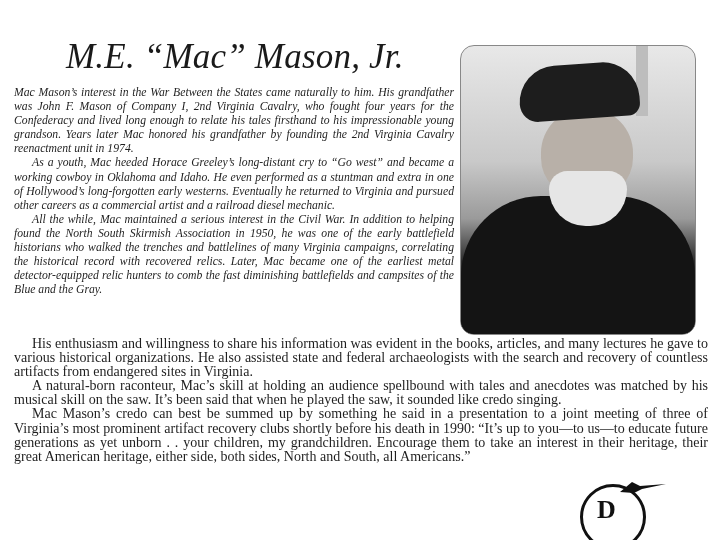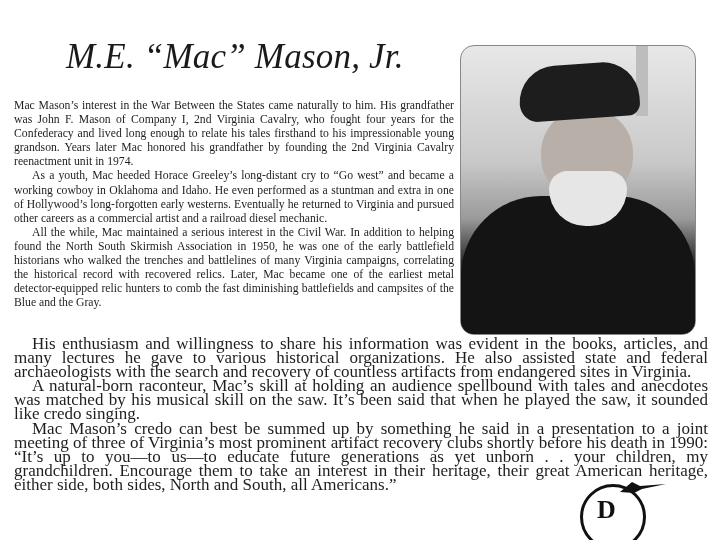--- a/index.html
+++ b/index.html
@@ -1,36 +1,36 @@
 <!DOCTYPE html>
 <html><head>
   <meta charset="utf-8">
   <style>
     html, body { margin: 0; padding: 0; background: #ffffff; }
     body { width: 720px; height: 540px; position: relative; overflow: hidden;
            font-family: "Liberation Serif", "DejaVu Serif", serif; color: #1e1e1e; }
     .title { position: absolute; left: 66px; top: 37px; font-size: 35px; font-style: italic;
              font-weight: normal; letter-spacing: 0.2px; margin: 0; color: #1a1a1a; }
-    .col { position: absolute; left: 14px; top: 99px; width: 440px; font-size: 11.7px; line-height: 14.1px;
-           text-align: justify; }
+    .col { position: absolute; left: 14px; top: 86px; width: 440px; font-size: 11.7px; line-height: 14.1px;
+           text-align: justify; font-style: italic; }
     .col p { margin: 0; }
     .col p.ind { text-indent: 18px; }
     .photo { position: absolute; left: 460px; top: 45px; width: 234px; height: 288px;
              border-radius: 14px; border: 1px solid #888; overflow: hidden;
              background: linear-gradient(180deg, #e8e8e8 0%, #c9c9c9 40%, #9a9a9a 60%, #2a2a2a 75%, #151515 100%); }
     .bg-tree { position: absolute; left: 175px; top: 0; width: 12px; height: 70px; background: #bdbdbd; }
     .beret { position: absolute; left: 58px; top: 18px; width: 120px; height: 55px; border-radius: 60px 60px 20px 30px;
              background: #1d1d1d; transform: rotate(-4deg); }
     .face { position: absolute; left: 80px; top: 62px; width: 92px; height: 90px; border-radius: 45px 45px 40px 40px;
             background: #b8b0a8; }
     .beard { position: absolute; left: 88px; top: 125px; width: 78px; height: 55px; border-radius: 20px 20px 40px 40px;
              background: #e6e6e6; }
     .coat { position: absolute; left: 0; top: 150px; width: 234px; height: 140px; border-radius: 80px 80px 0 0;
             background: #141414; }
-    .full { position: absolute; left: 14px; top: 337px; width: 694px; font-size: 17px; line-height: 14.1px;
+    .full { position: absolute; left: 14px; top: 337px; width: 694px; font-size: 14px; line-height: 14.1px;
             text-align: justify; }
     .full p { margin: 0; }
     .full p.ind { text-indent: 18px; }
     .logo { position: absolute; left: 580px; top: 484px; width: 66px; height: 66px; border-radius: 50%;
             border: 3px solid #111; box-sizing: border-box; overflow: hidden; }
     .logo-r { position: absolute; left: 14px; top: 8px; font-family: "Liberation Serif", serif; font-weight: bold;
               font-size: 26px; color: #111; }
     .logo-bird { position: absolute; left: 618px; top: 480px; width: 50px; height: 14px; }
   </style>
 </head>

